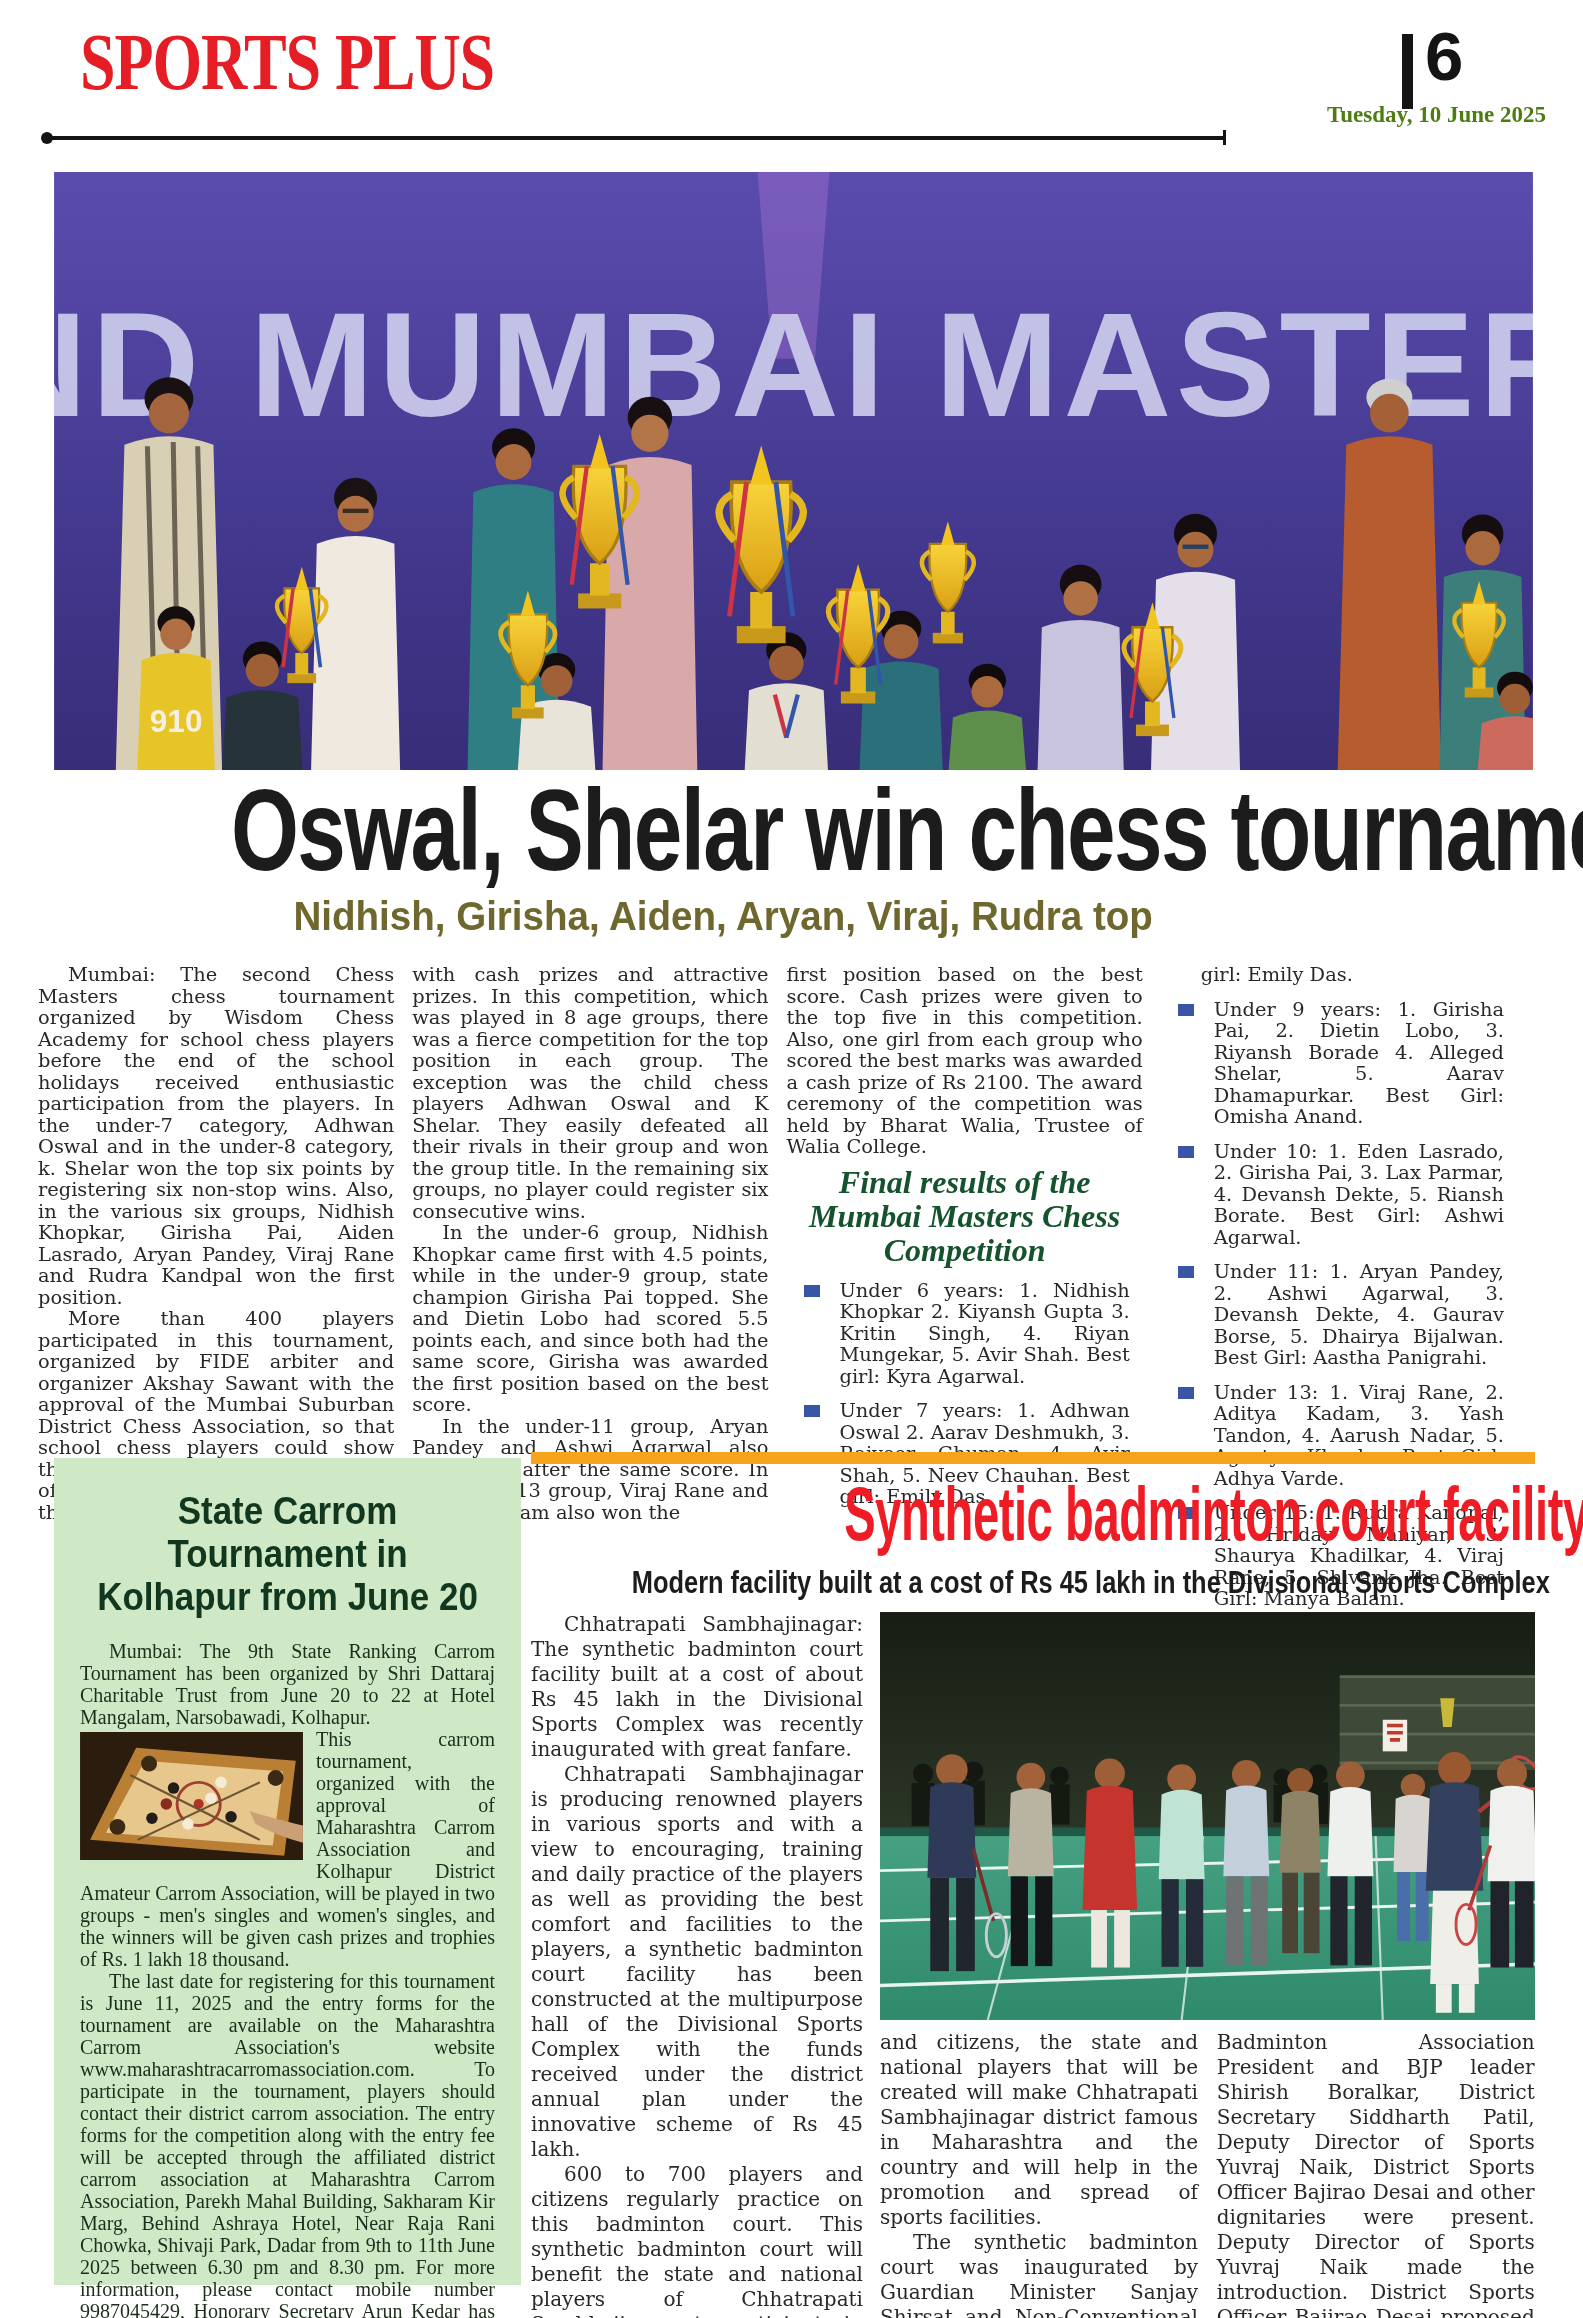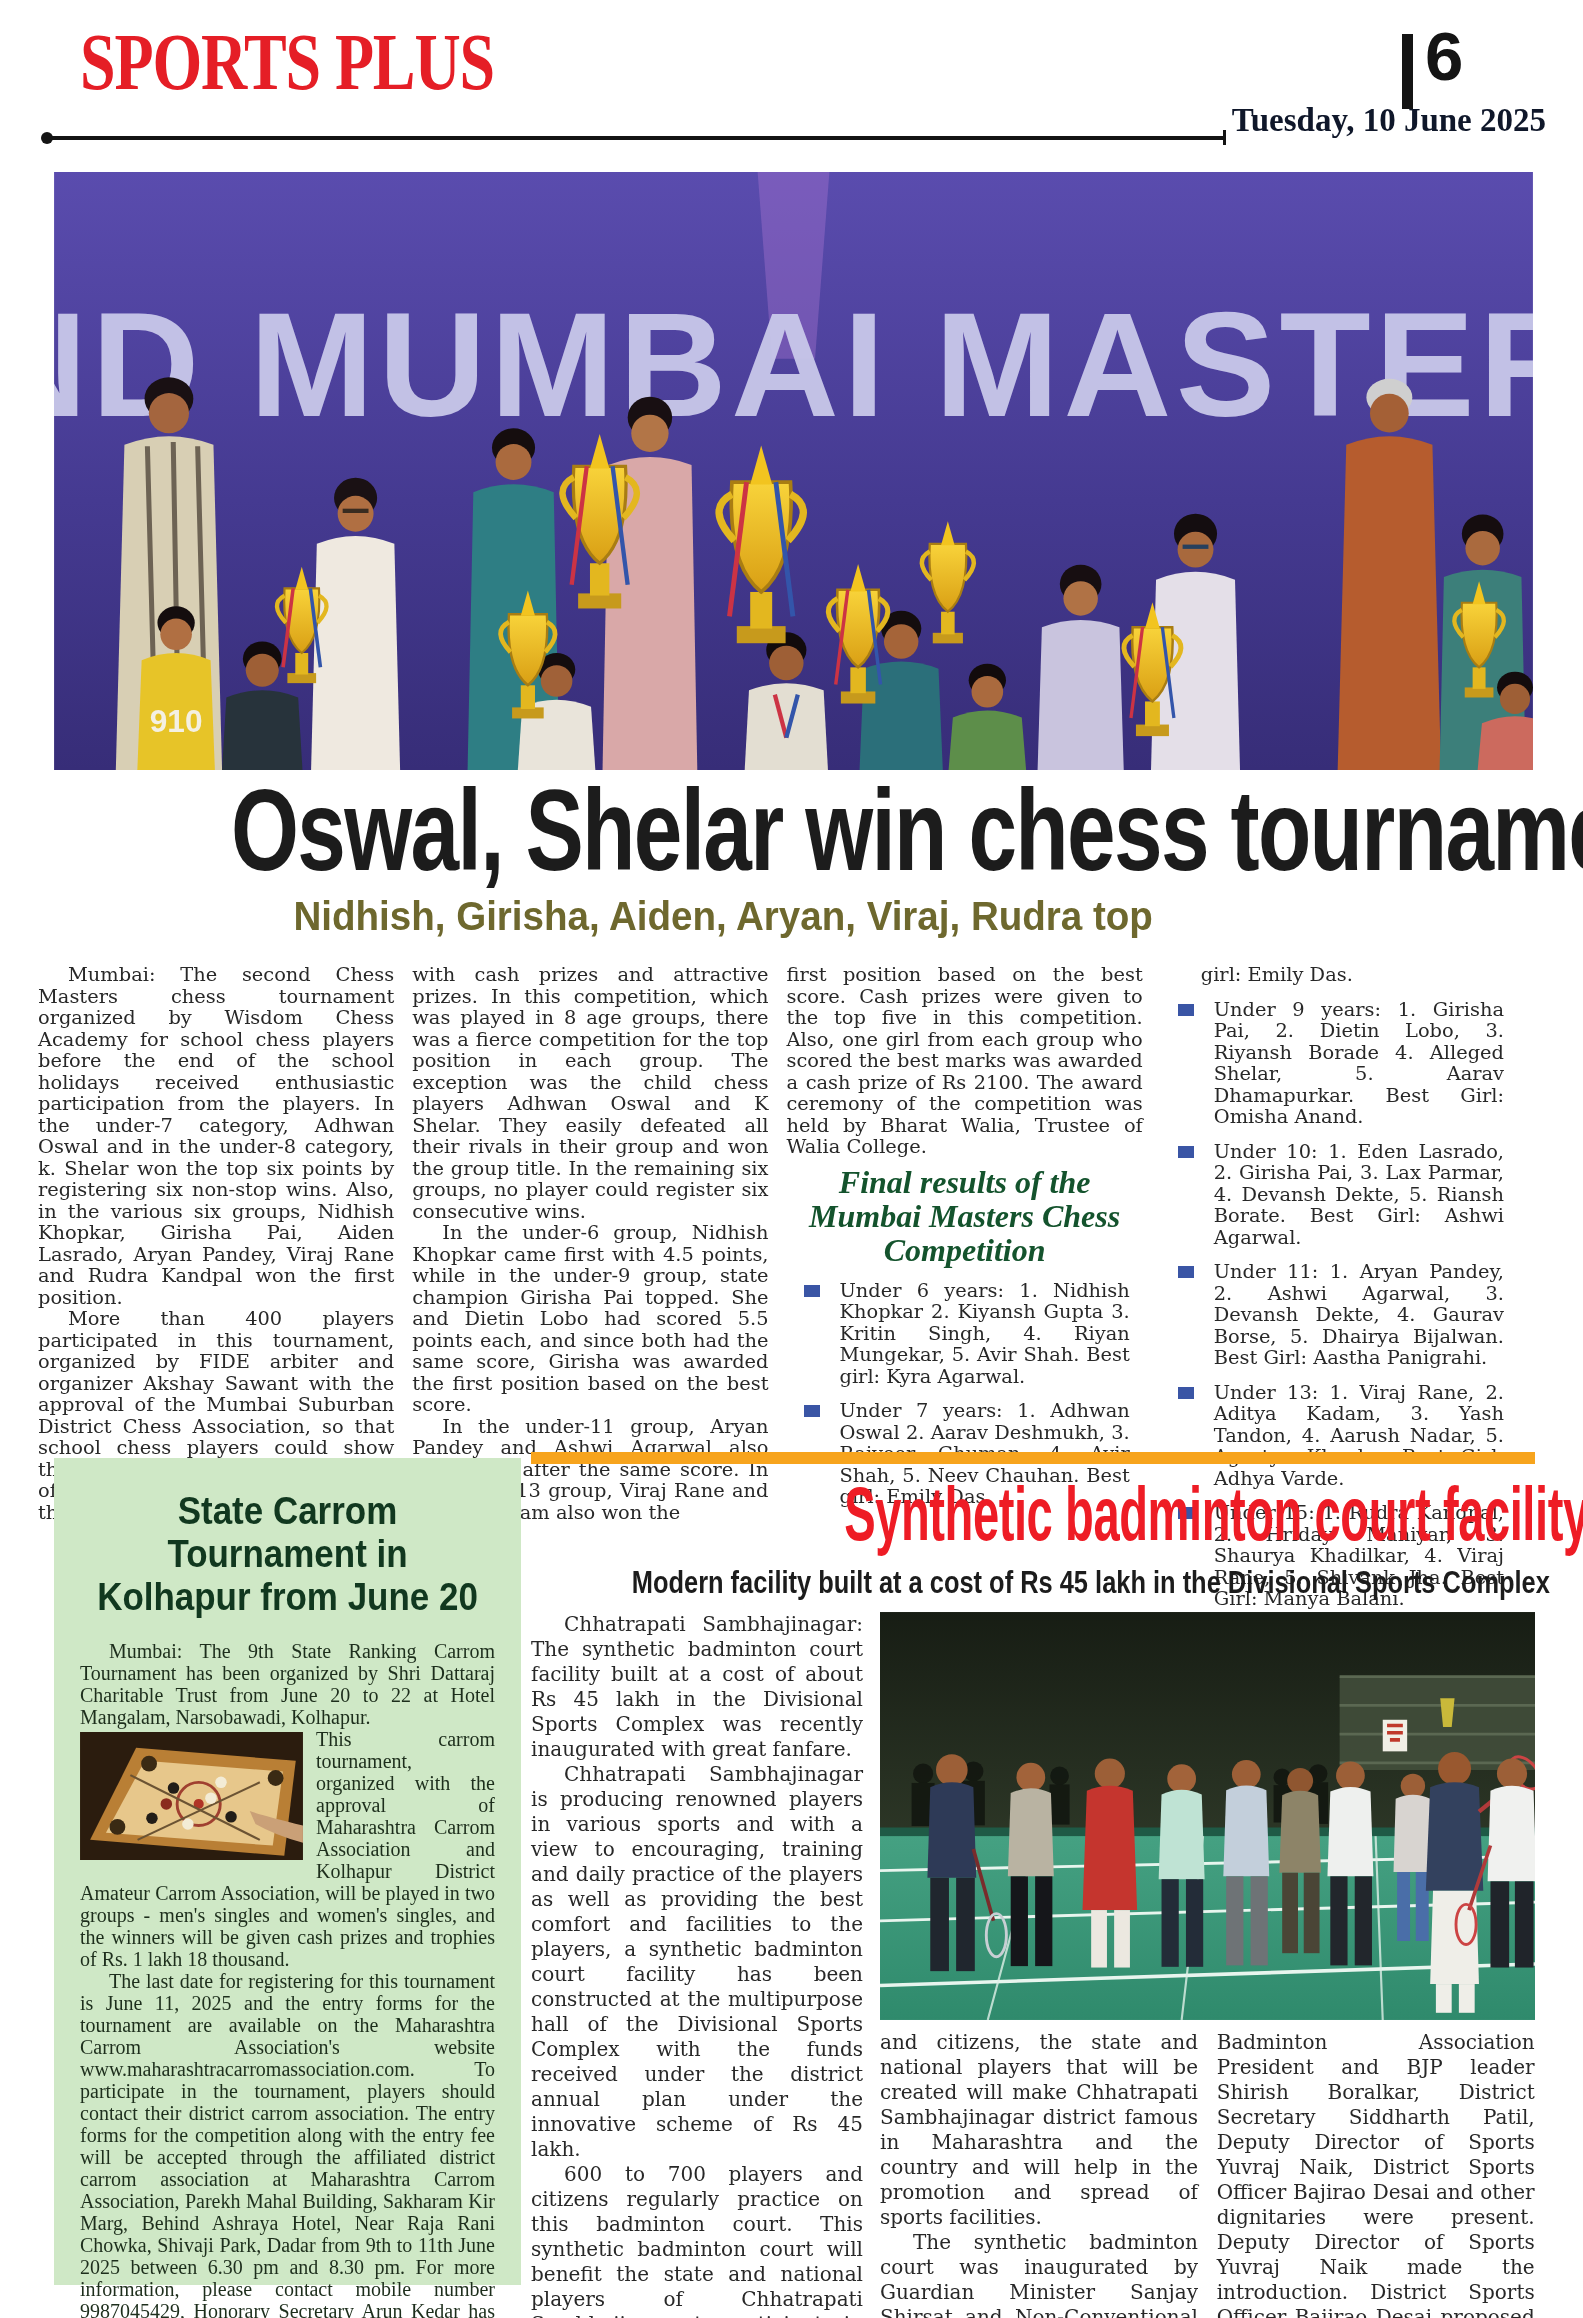--- a/index.html
+++ b/index.html
@@ -12,21 +12,21 @@
   .masthead span{
     display:inline-block;font-family:"Liberation Serif",serif;font-weight:bold;
     font-size:80px;line-height:1;color:#e51e26;transform:scaleX(0.80);transform-origin:left;
     letter-spacing:-1.4px;
   }
   .header-rule{position:absolute;left:45px;top:136px;width:1181px;height:3.6px;background:#141414;}
   .header-rule::before{content:"";position:absolute;left:-4.3px;top:-4.3px;width:12.2px;height:12.2px;border-radius:50%;background:#141414;}
   .header-rule::after{content:"";position:absolute;right:0;top:-5.7px;width:2.9px;height:15px;background:#141414;}
   .pagenum-bar{position:absolute;left:1402px;top:34px;width:10.8px;height:75px;background:#141414;}
   .pagenum{position:absolute;left:1425px;top:16px;font-family:"Liberation Sans",sans-serif;font-weight:bold;font-size:69px;color:#141414;line-height:1.2;}
-  .edition-date{position:absolute;right:37px;top:102px;font-family:"Liberation Serif",serif;font-weight:bold;font-size:33px;color:#0f172a;}
+  .edition-date{position:absolute;right:37px;top:102px;font-family:"Liberation Serif",serif;font-weight:bold;font-size:23px;color:#4d7c0f;}
   
   .photo-chess{position:absolute;left:54px;top:172px;width:1479px;height:598px;overflow:hidden;}
   .photo-chess svg{display:block;}
   
   .headline{position:absolute;left:0;top:773px;width:1583px;text-align:center;white-space:nowrap;}
   .headline span{
     display:inline-block;font-family:"Liberation Sans",sans-serif;font-weight:bold;
     font-size:115px;line-height:1;color:#1c1c1c;transform:scaleX(0.76);transform-origin:center;
     letter-spacing:-2.2px;
   }

